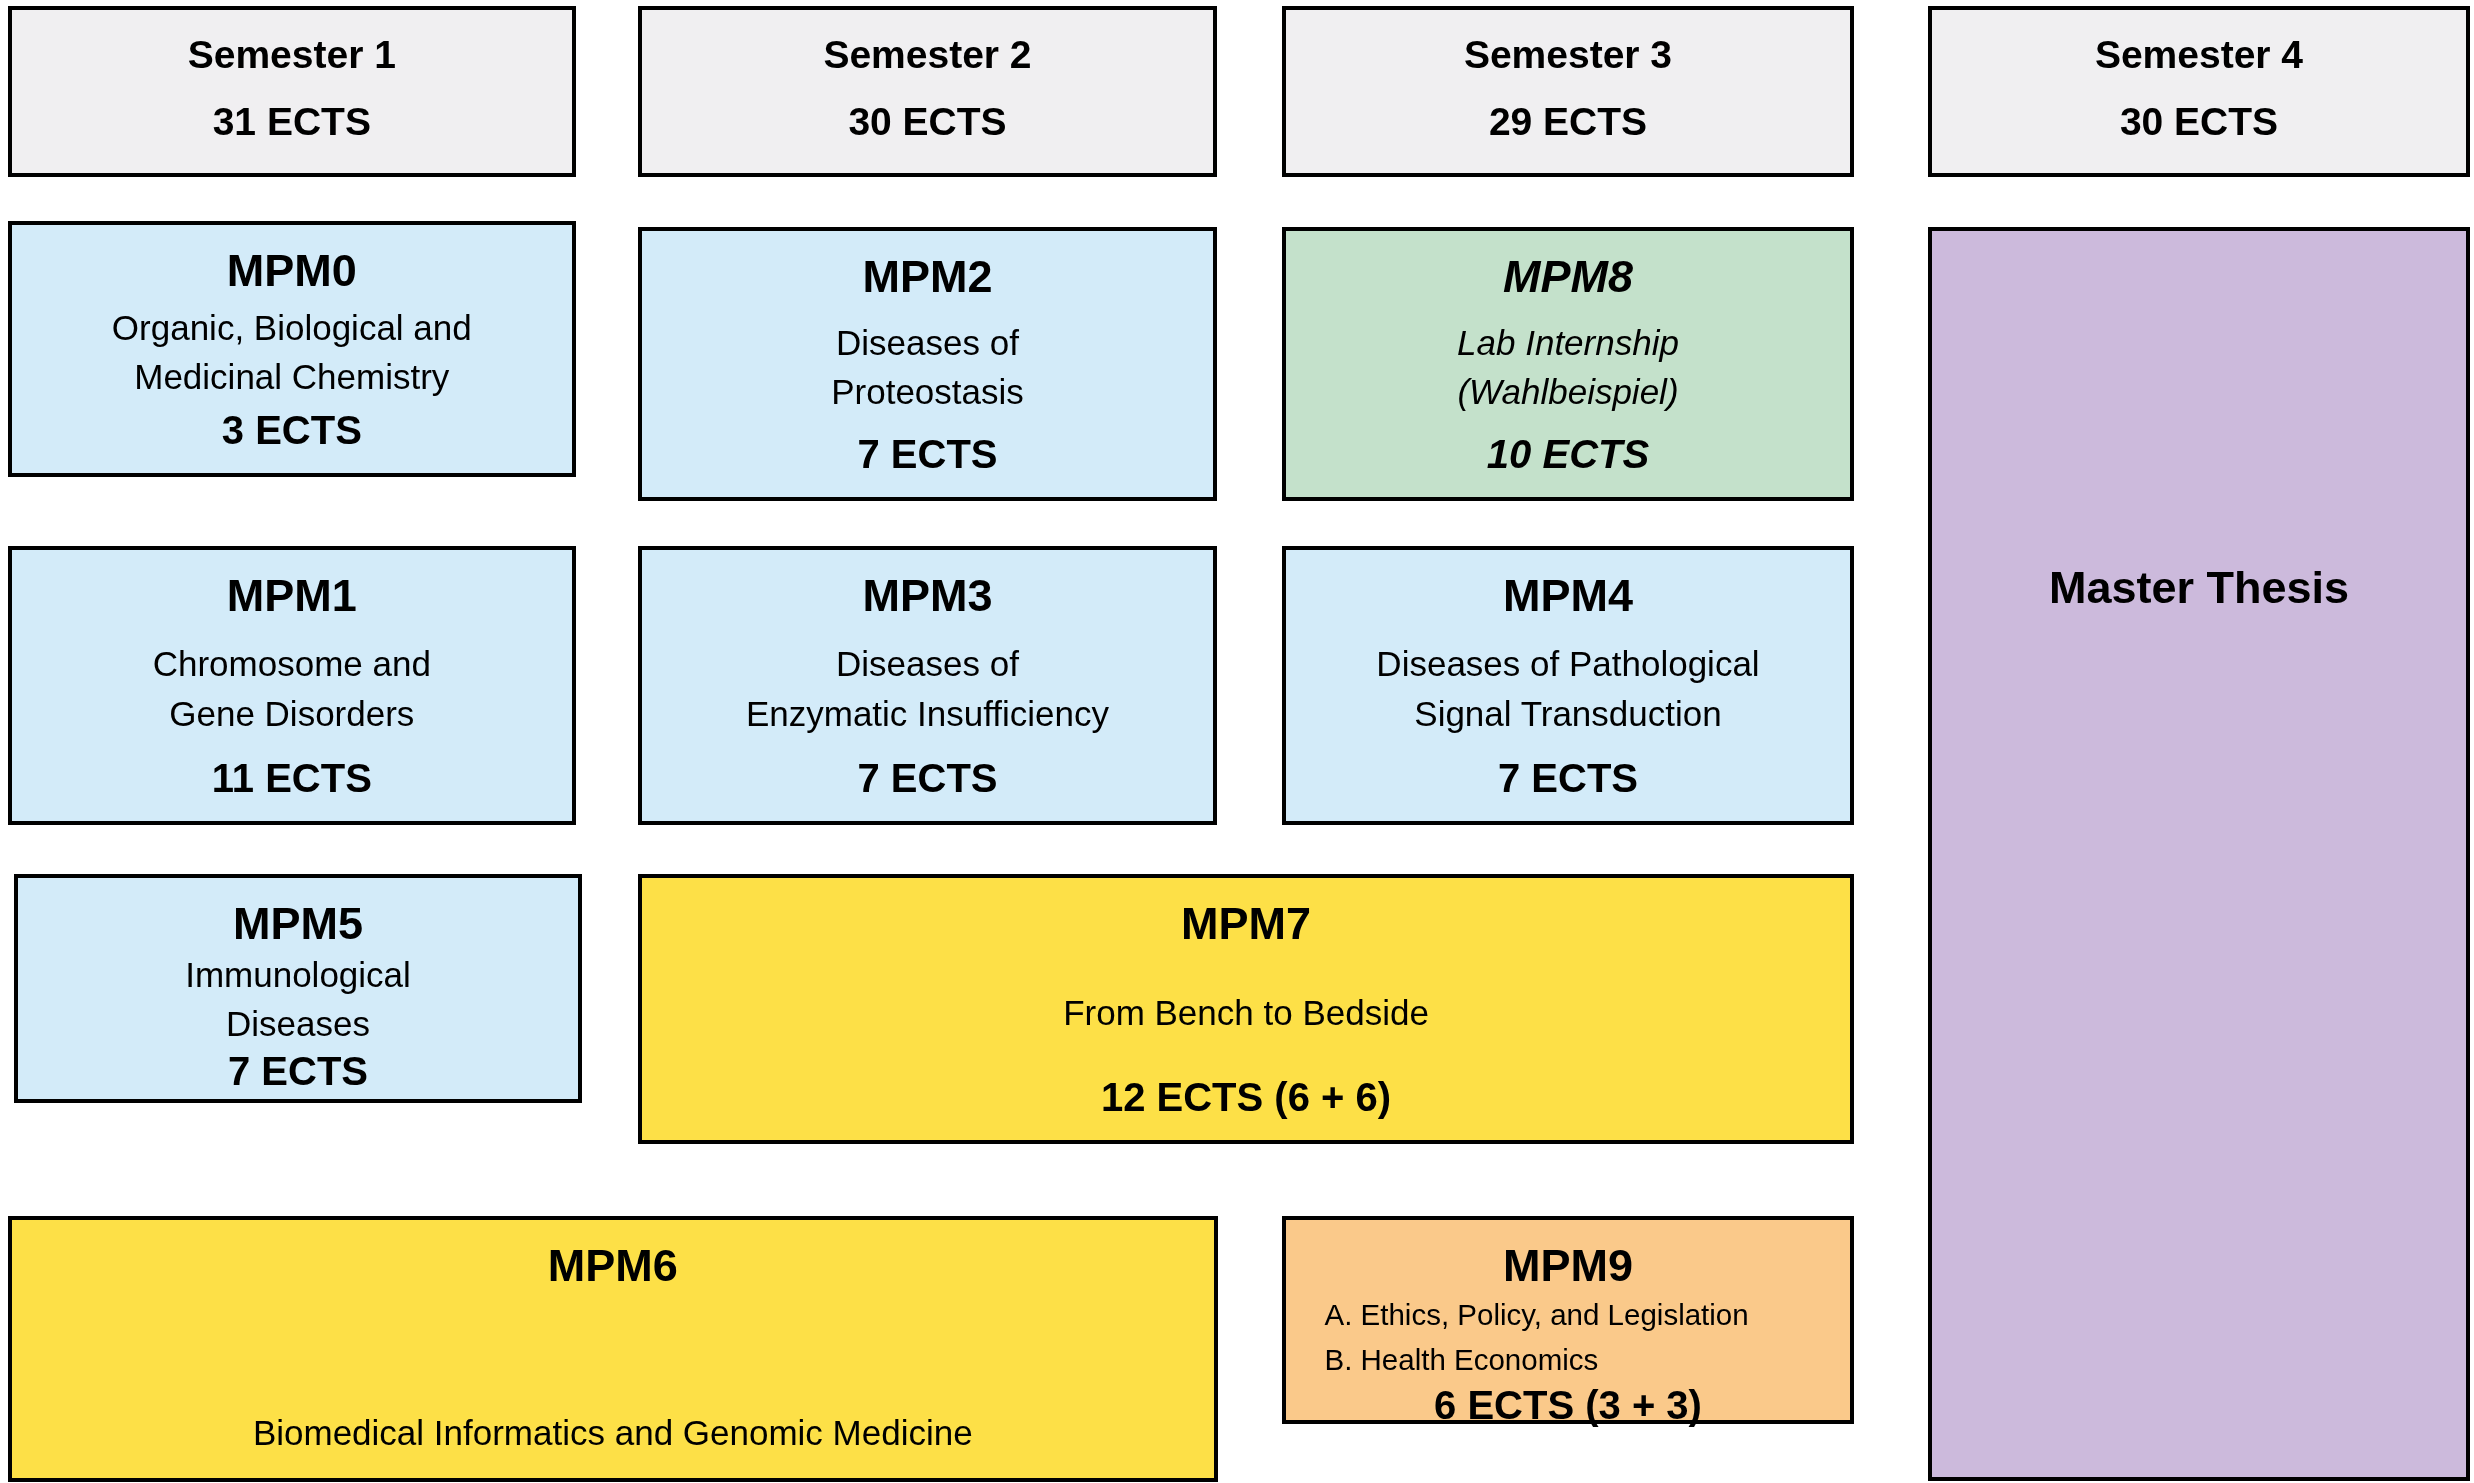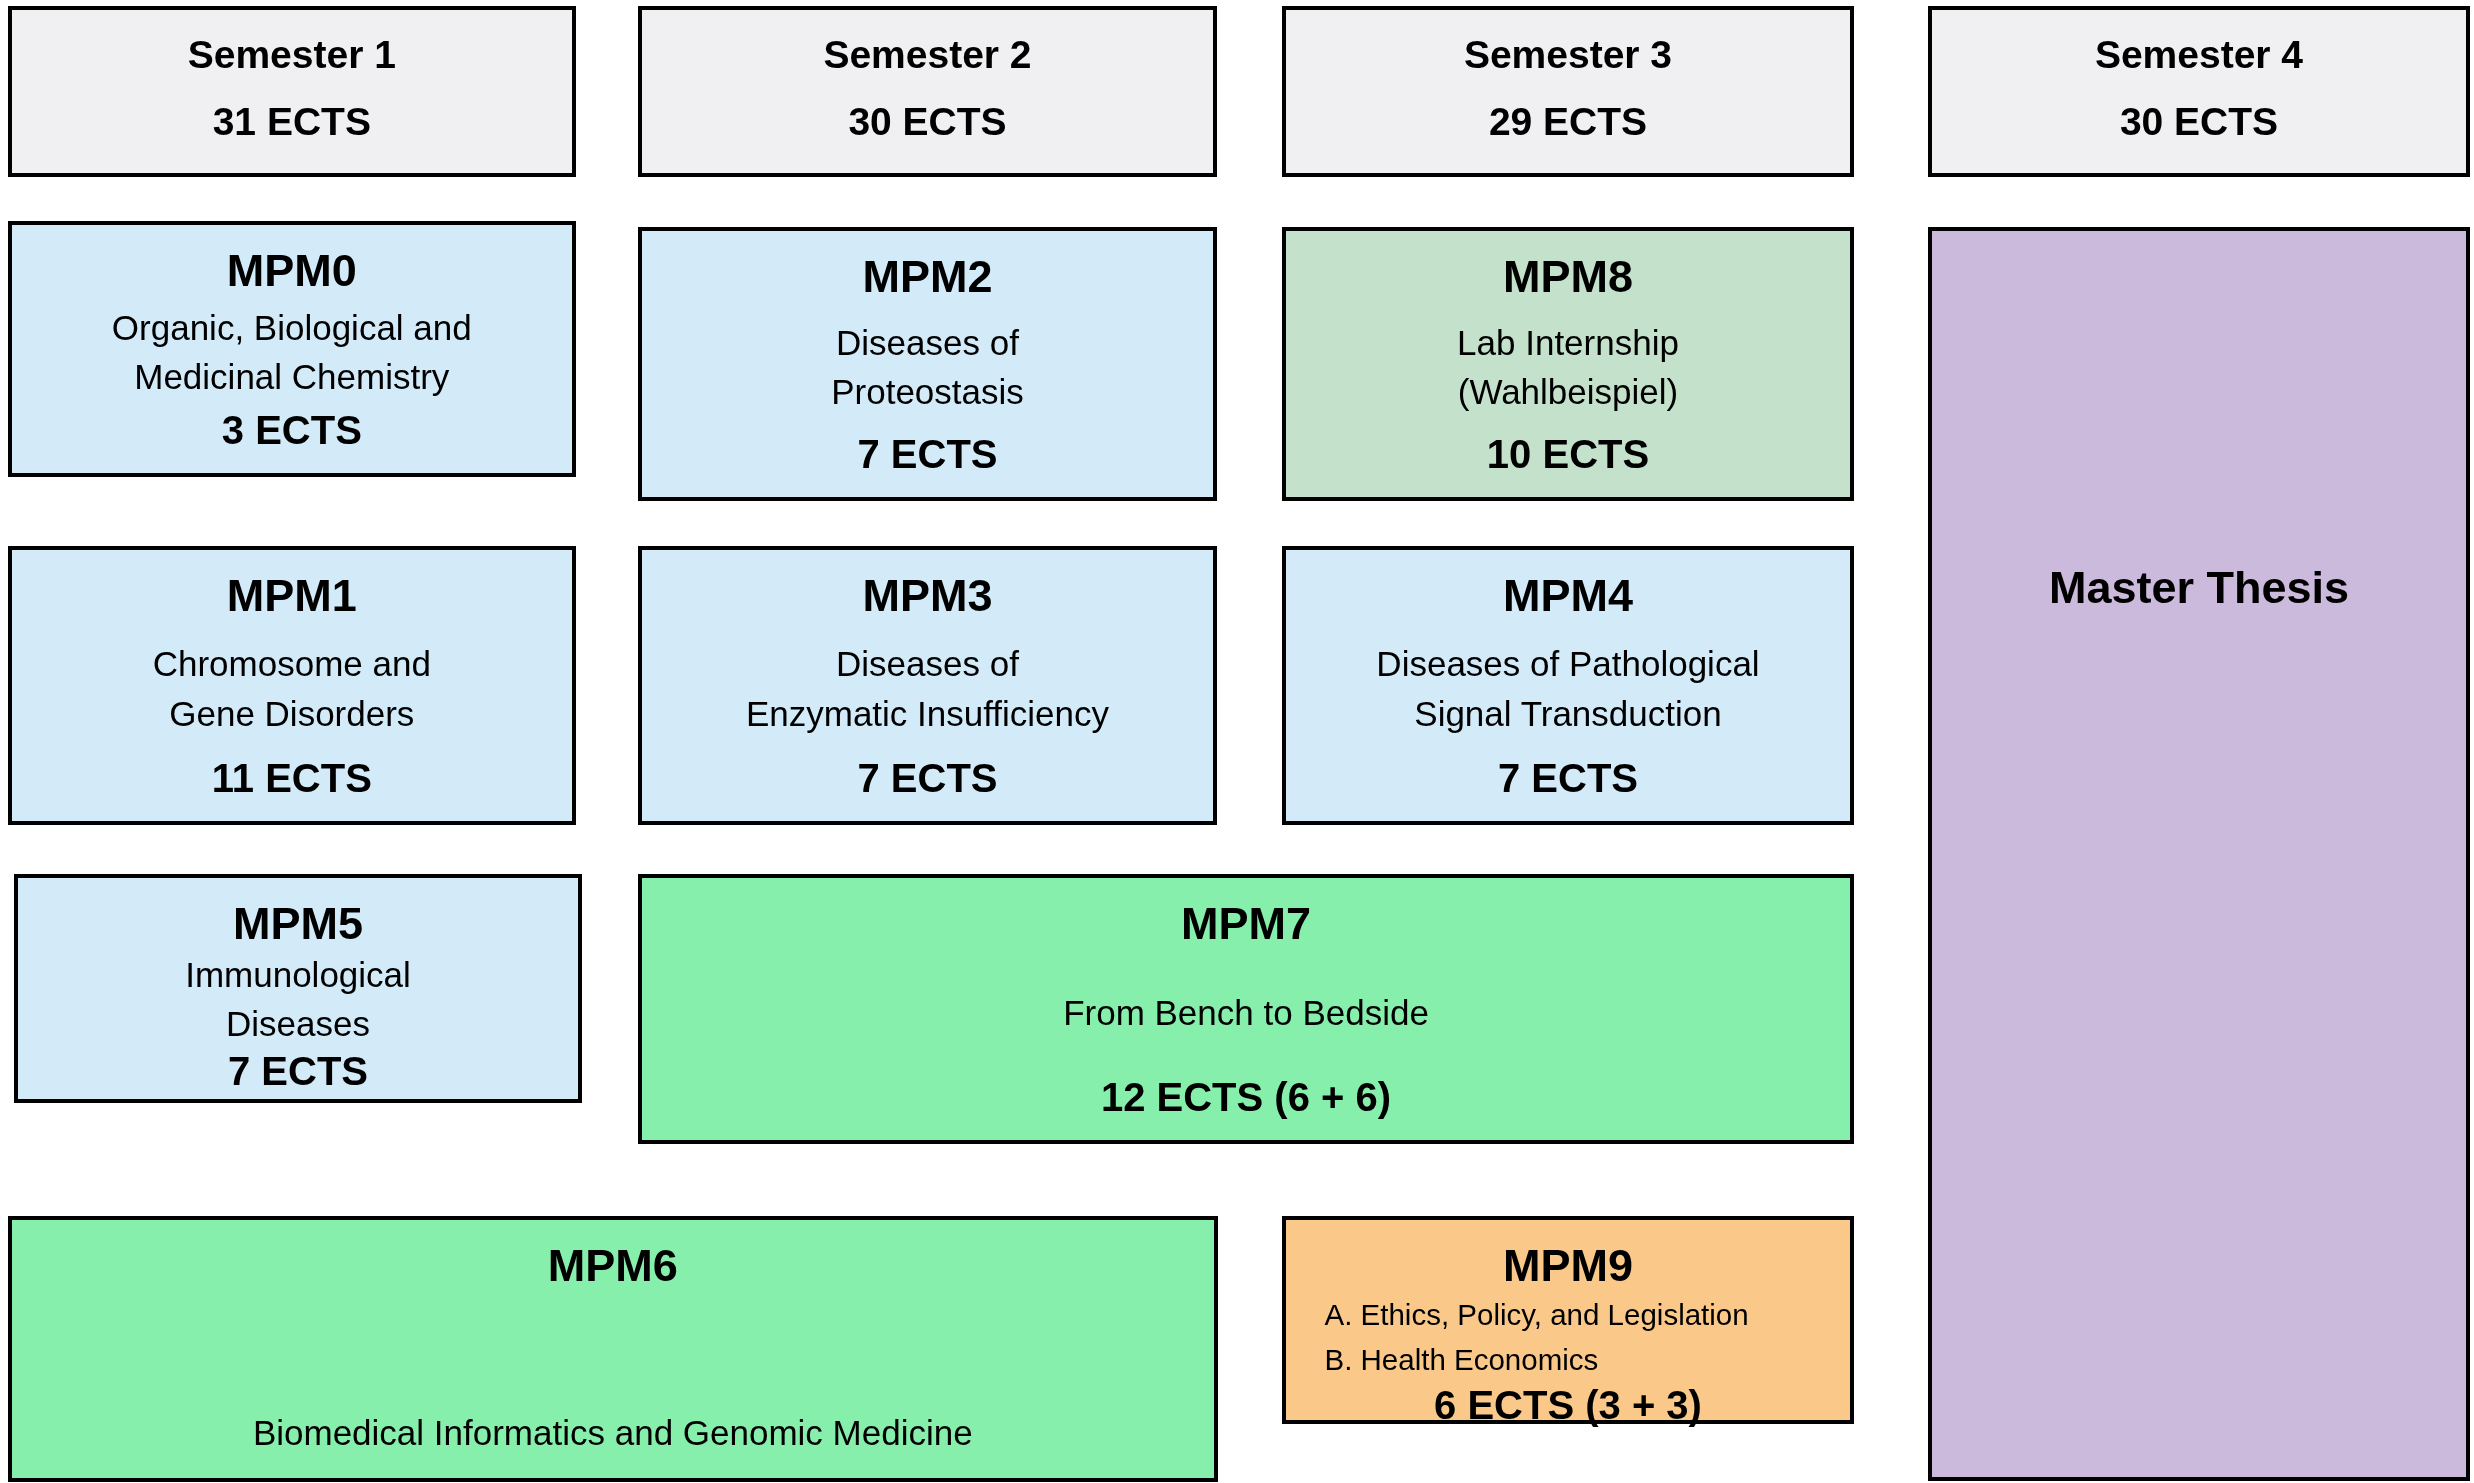--- a/index.html
+++ b/index.html
@@ -22,22 +22,22 @@
     border: 4.7px solid #000000;
     display: flex;
     flex-direction: column;
     align-items: center;
     justify-content: space-between;
     text-align: center;
     padding: 20px 15.5px;
   }
   .fill-header { background: #f0eff1; }
   .fill-blue   { background: #d3ebf9; }
-  .fill-green  { background: #c4e1cb; }
-  .fill-pink   { background: #86efac; }
+  .fill-green  { background: #c4e1cb; font-style: italic; }
+  .fill-pink   { background: #fde047; }
   .fill-orange { background: #fac98a; }
   .fill-purple { background: #ccbadc; }
 
   .sem-box { padding: 23px 15.5px 29.5px 15.5px; }
   .sem-label { font-size: 39px; font-weight: 700; white-space: nowrap; }
   .sem-ects  { font-size: 39px; font-weight: 700; white-space: nowrap; }
 
   .module-code { font-size: 45px; font-weight: 700; line-height: 1.15; white-space: nowrap; }
   .module-body {
     display: flex;

